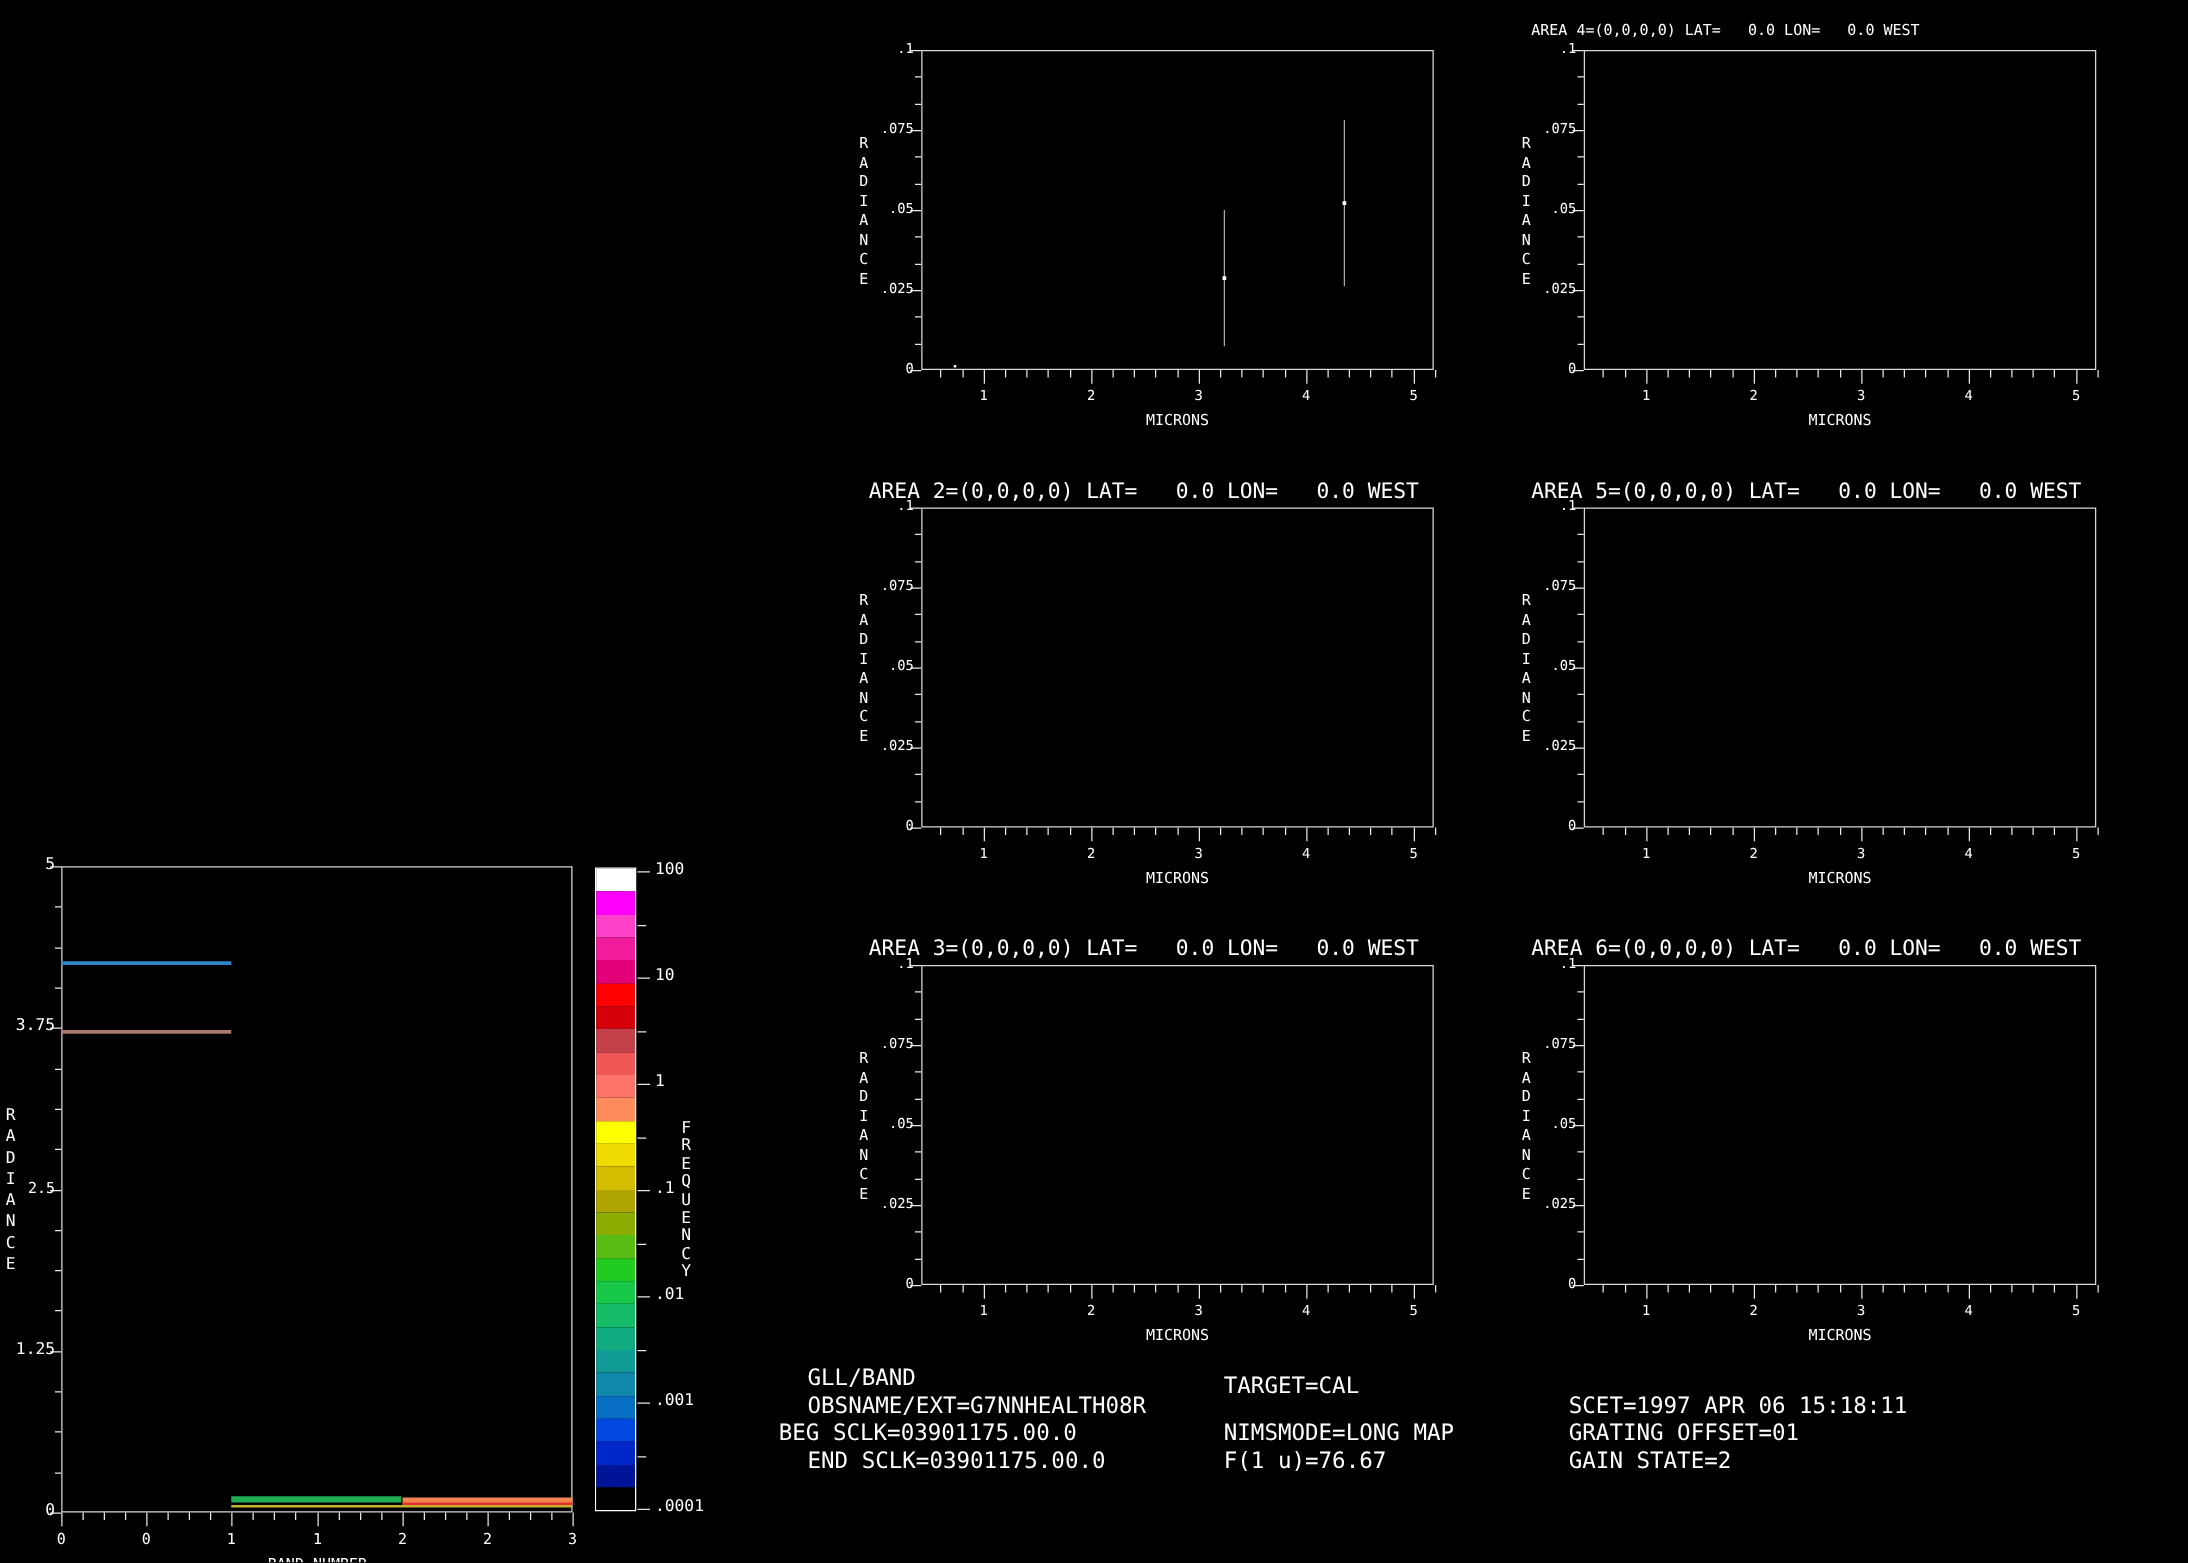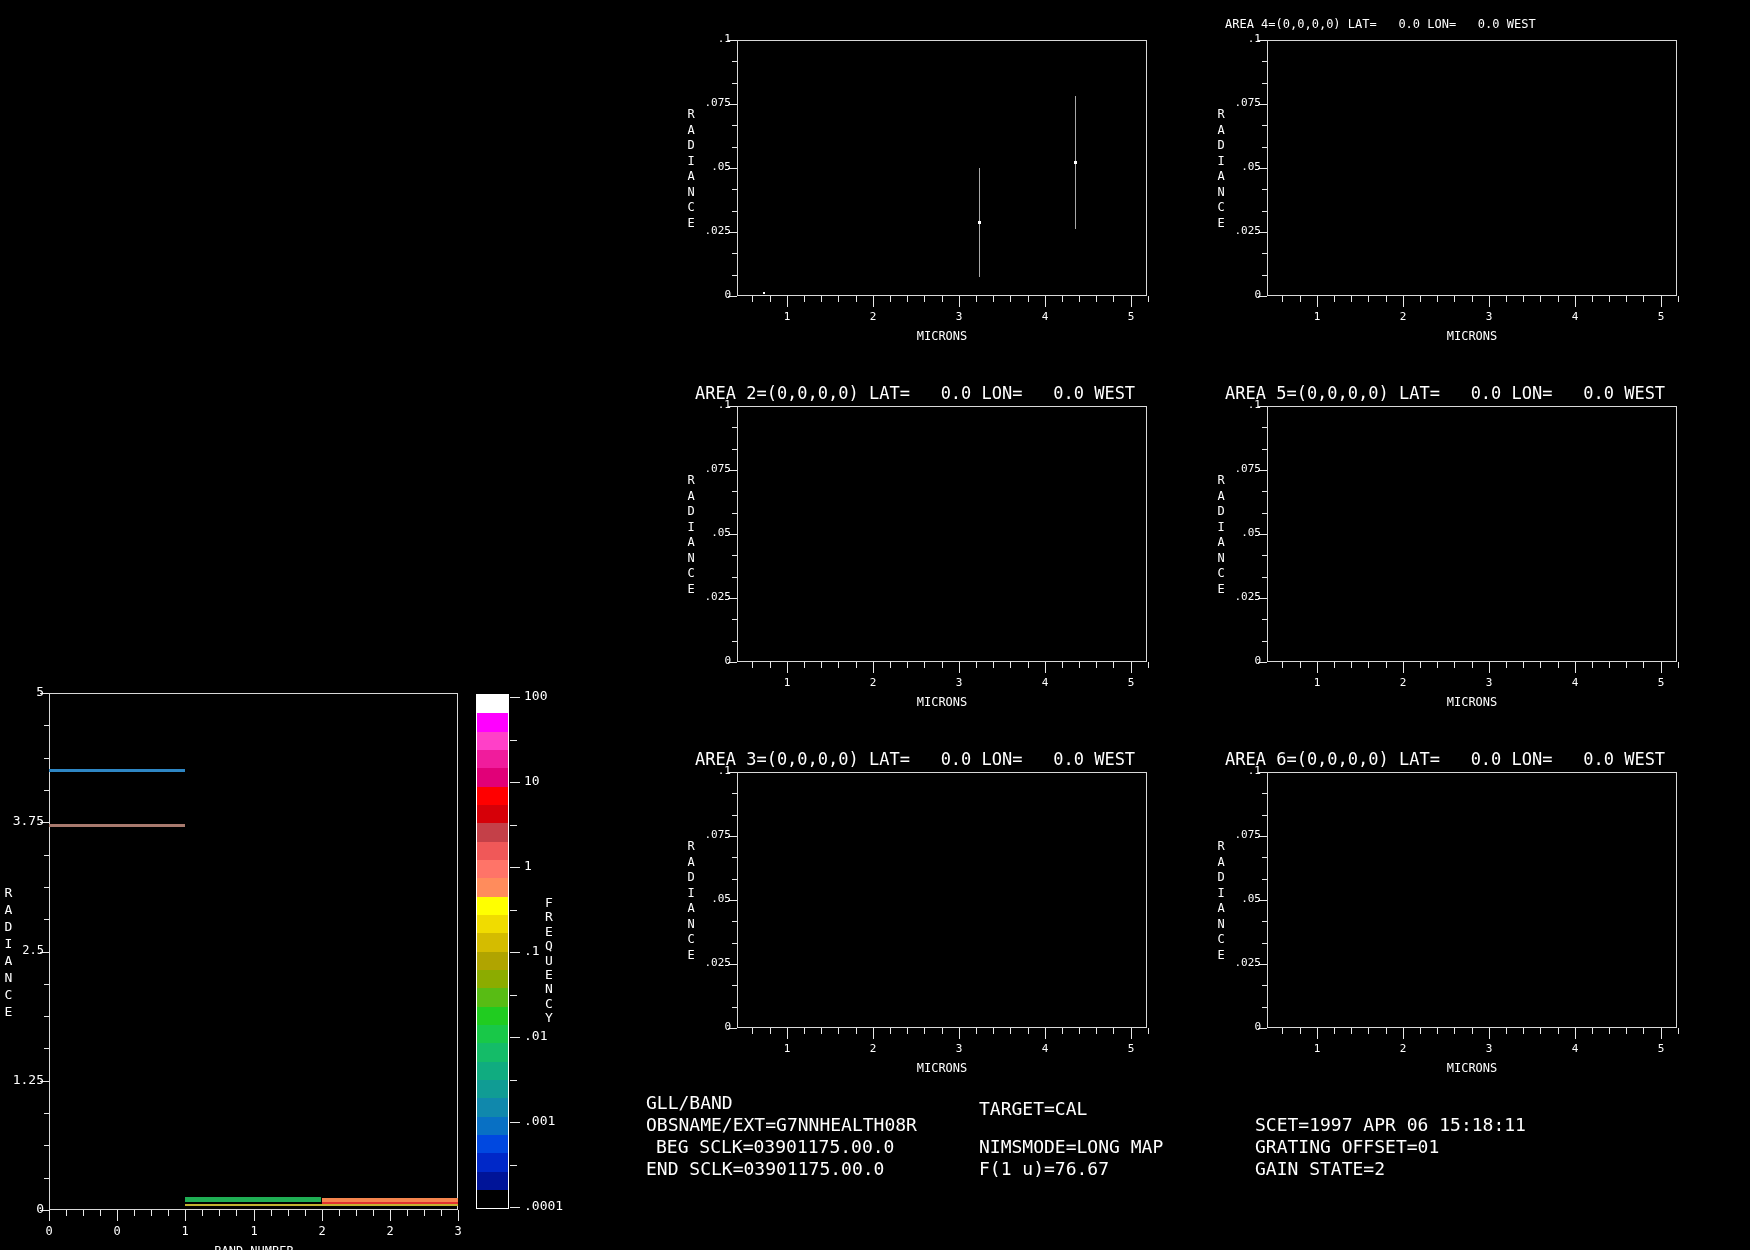--- a/index.html
+++ b/index.html
@@ -12,21 +12,21 @@
   .info{font-size:18px;white-space:pre;}
 </style>
 </head>
 <body>
 
 <div id="canvas">
 
 
   <div class="abs info" style="left:646px;top:1093px;">GLL/BAND</div>
   <div class="abs info" style="left:646px;top:1115px;">OBSNAME/EXT=G7NNHEALTH08R</div>
-  <div class="abs info" style="left:656px;top:1137px;">BEG SCLK=03901175.00.0</div>
+  <div class="abs info" style="left:623px;top:1137px;">BEG SCLK=03901175.00.0</div>
   <div class="abs info" style="left:646px;top:1159px;">END SCLK=03901175.00.0</div>
   <div class="abs info" style="left:979px;top:1083px;margin-top:16px;">TARGET=CAL</div>
   <div class="abs info" style="left:979px;top:1137px;">NIMSMODE=LONG MAP</div>
   <div class="abs info" style="left:979px;top:1159px;">F(1 u)=76.67</div>
   <div class="abs info" style="left:1255px;top:1115px;">SCET=1997 APR 06 15:18:11</div>
   <div class="abs info" style="left:1255px;top:1137px;">GRATING OFFSET=01</div>
   <div class="abs info" style="left:1255px;top:1159px;">GAIN STATE=2</div>
     <div class="abs" style="left: 737px; top: 40px; width: 410px; height: 256px; border: 1px solid rgb(216, 216, 216); box-sizing: border-box;"></div>
     <div class="abs" style="left: 728px; top: 40px; width: 9px; height: 1px; background: rgb(232, 232, 232);"></div>
     <div class="abs" style="left: 691px; top: 33px; width: 40px; text-align: right; font-size: 11px;">.1</div>

